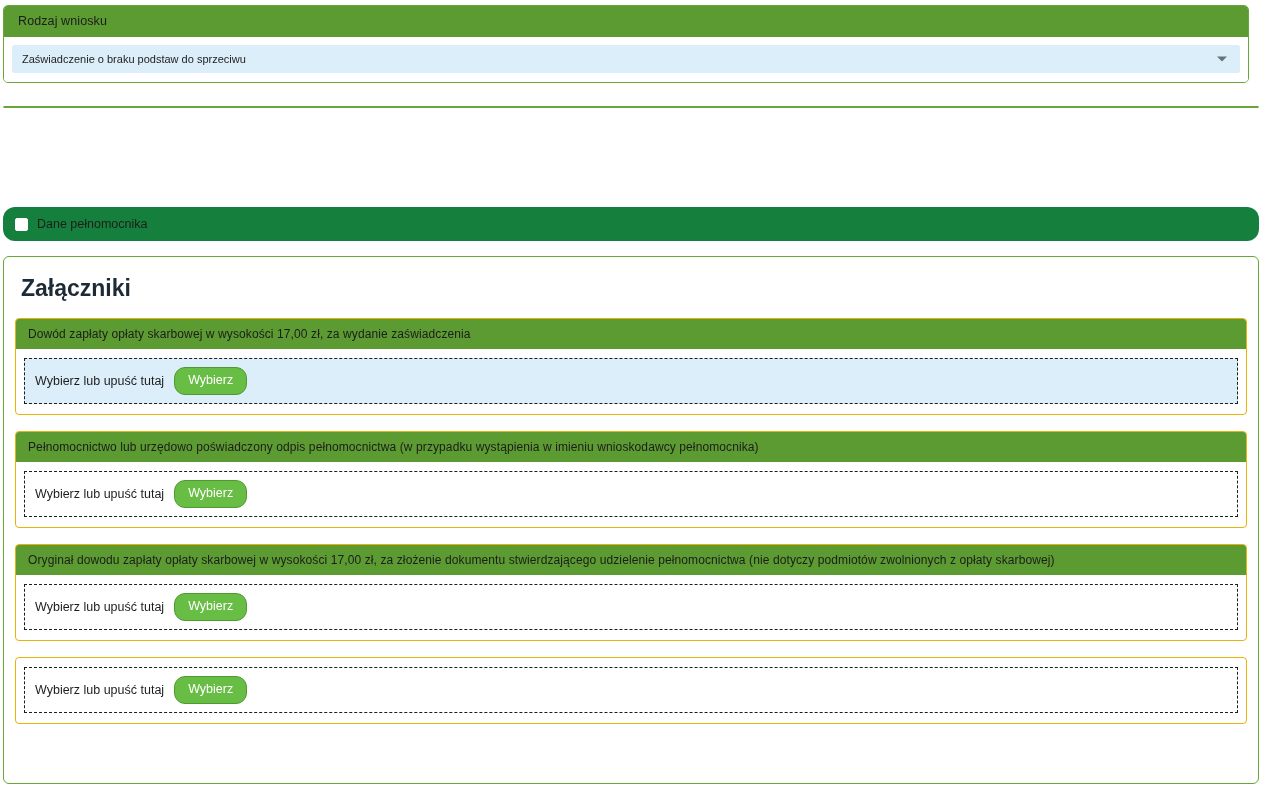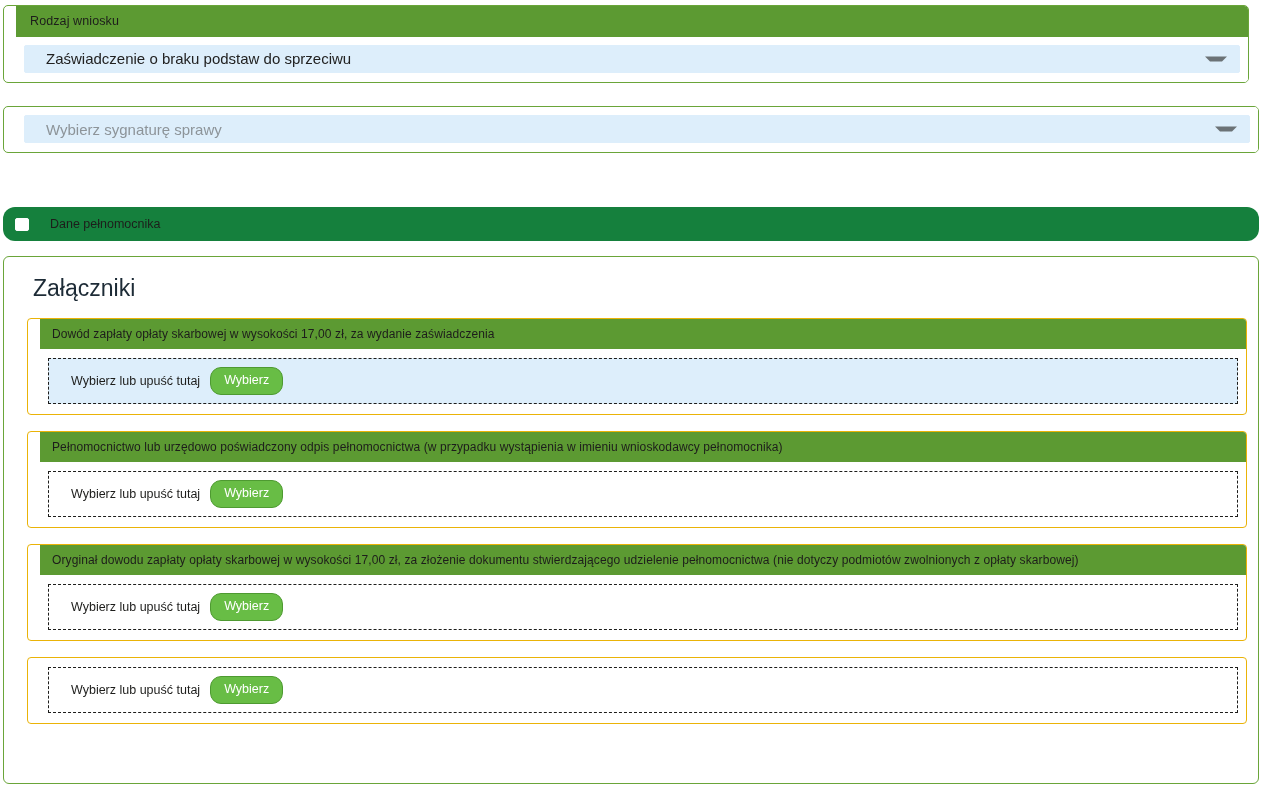--- a/index.html
+++ b/index.html
@@ -1,15 +1,15 @@
 <!DOCTYPE html>
 <html><head>
 <meta charset="utf-8">
 <style>
-  * { box-sizing: border-box; padding-left: 12px; }
+  * { box-sizing: border-box; }
   html, body {
     margin: 0;
     padding: 0;
     width: 1269px;
     height: 793px;
     background: #ffffff;
     font-family: "Liberation Sans", "DejaVu Sans", sans-serif;
     overflow: hidden;
   }
 
@@ -44,21 +44,21 @@
   }
   .select {
     position: relative;
     height: 28px;
     background: #ddeefb;
     border: 1px solid #ddeefb;
     border-radius: 2px;
     display: flex;
     align-items: center;
     padding-left: 9px;
-    font-size: 15px;
+    font-size: 11px;
     color: #222222;
     cursor: pointer;
   }
   .select.placeholder { color: #8d9499; }
   .select .chev {
     position: absolute;
     right: 12px;
     top: 50%;
     transform: translateY(-50%);
     width: 0; height: 0;
@@ -104,21 +104,21 @@
     height: 528px;
     border: 1px solid #6aa539;
     border-radius: 6px;
     background: #ffffff;
     padding: 14px 11px 0 11px;
   }
   #zalaczniki-title {
     font-size: 23px;
     color: #1d2b36;
     margin: 6px 0 18px 6px;
-    font-weight: normal;
+    font-weight: bold;
     line-height: 1;
   }
 
   .attach {
     border: 1px solid #eab308;
     border-radius: 4px;
     overflow: hidden;
     margin-bottom: 16px;
     background: #ffffff;
   }
@@ -159,26 +159,20 @@
   <div class="card-header">Rodzaj wniosku</div>
   <div class="field-body">
     <div class="select">
       <span>Zaświadczenie o braku podstaw do sprzeciwu</span>
       <span class="chev"></span>
     </div>
   </div>
 </div>
 
 <div class="card field-card" id="card-sygnatura">
-  <div class="field-body">
-    <div class="select placeholder">
-      <span>Wybierz sygnaturę sprawy</span>
-      <span class="chev"></span>
-    </div>
-  </div>
 </div>
 
 <div id="bar-pelnomocnik">
   <span class="checkbox"></span>
   <span class="lbl">Dane pełnomocnika</span>
 </div>
 
 <div id="card-zalaczniki">
   <div id="zalaczniki-title">Załączniki</div>
   <div id="attachment-list">

